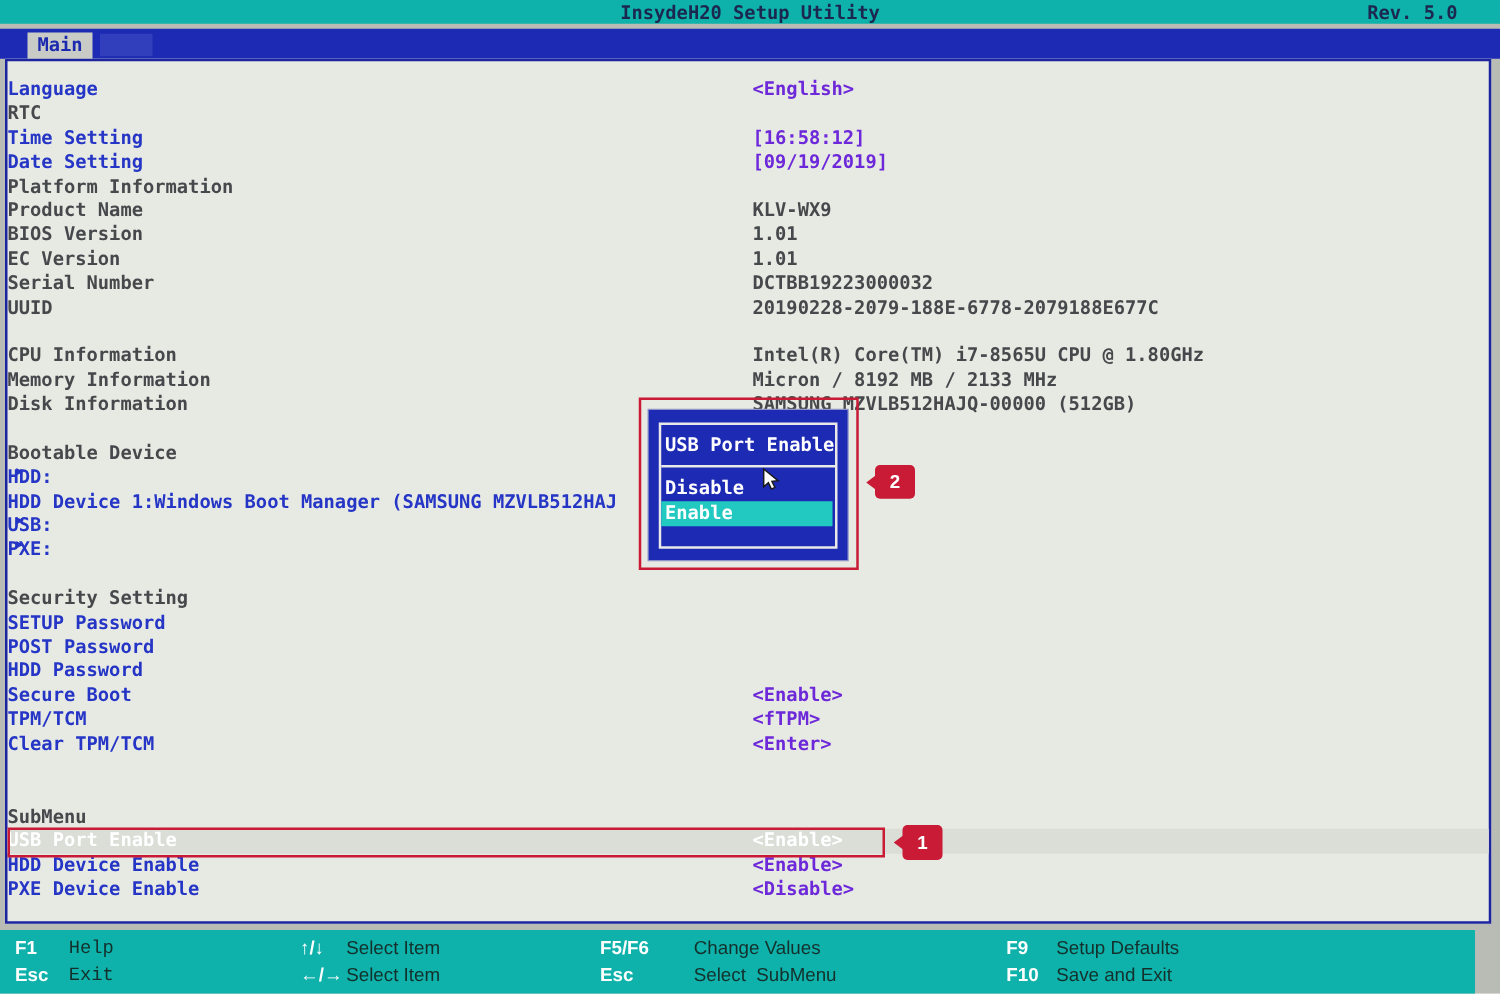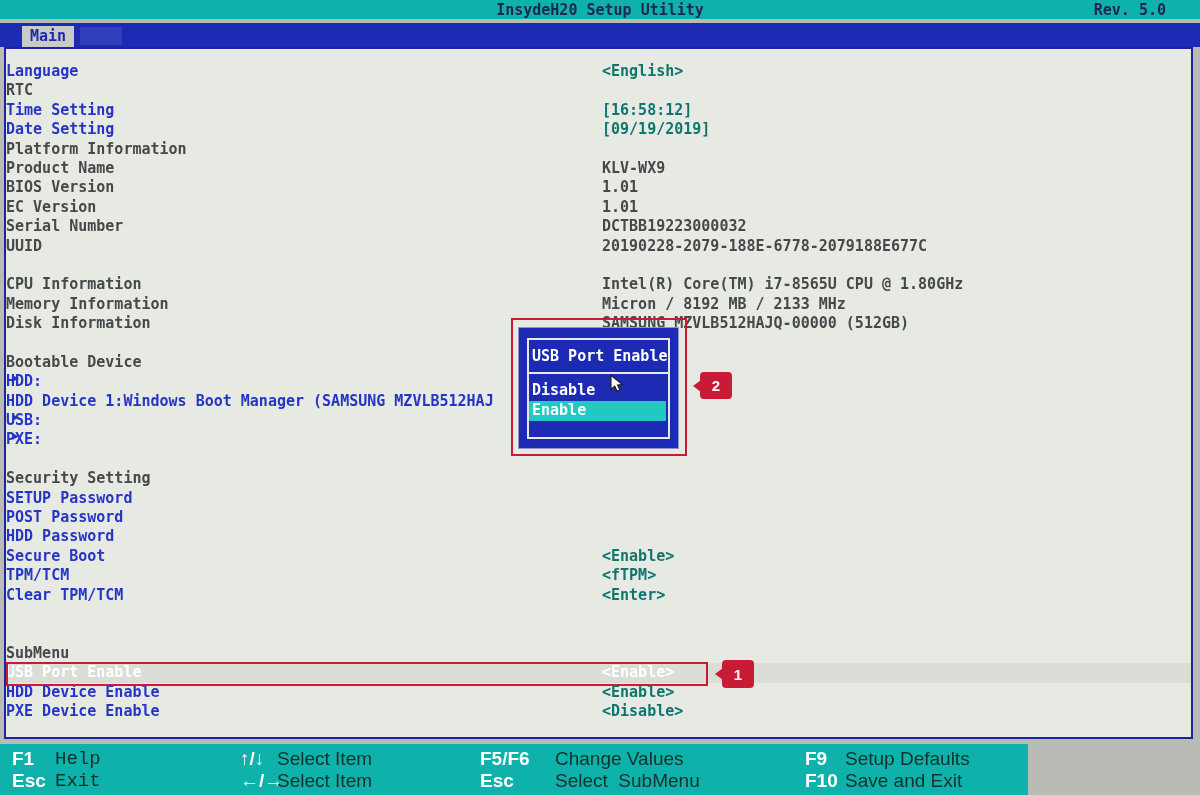--- a/index.html
+++ b/index.html
@@ -22,21 +22,21 @@
 
   
   .content { position:absolute; left:4px; top:47px; width:1189px; height:692px;
              background:#e7e9e3; border:2px solid #1c24a0; }
   .rows { position:absolute; left:0; top:13px; width:100%; }
   .row { position:relative; height:19.4px; line-height:19.5px; 
          font:bold 15px "DejaVu Sans Mono", monospace; color:#45494b; white-space:pre; }
   .row .label.link { color:#2535c5; }
   .row .marker { position:absolute; left:7px; top:0; font-size:10px; color:#2535c5; }
   .row .value { position:absolute; left:596px; top:0; color:#45494b; }
-  .row .value.vlink { color:#0f766e; }
+  .row .value.vlink { color:#6d28d9; }
   .row.selected { background:#dbddd7; }
   .row.selected .label, .row.selected .value { color:#ffffff; }
 
   
   .popup { position:absolute; left:519px; top:328px; width:159px; height:120px;
            background:#1d2ab4; box-shadow:0 0 0 1px #8f93c8; z-index:5; }
   .popup-inner { position:absolute; left:8px; top:10px; right:8px; bottom:9px; border:2px solid #e8e8e8; }
   .popup-title { height:34px; border-bottom:2px solid #e8e8e8; display:flex; align-items:center;
                  padding-left:3px; color:#fff; font:bold 15px "DejaVu Sans Mono", monospace; white-space:nowrap; }
   .popup-options { padding-top:7px; }
@@ -52,22 +52,22 @@
   .badge { position:absolute; width:32px; height:28px; background:#c91a36; border-radius:4px;
            color:#fff; font:bold 15px "Liberation Sans", sans-serif; display:flex;
            align-items:center; justify-content:center; z-index:8; }
   .badge::before { content:""; position:absolute; left:-7px; top:8px; width:0; height:0;
            border-top:6px solid transparent; border-bottom:6px solid transparent;
            border-right:8px solid #c91a36; }
   .badge1 { left:722px; top:660px; }
   .badge2 { left:700px; top:372px; height:27px; }
 
   
-  .footer { position:absolute; left:0; top:744px; width:1028px; height:51px; background:#0fb2aa;
-            font-family:"Liberation Sans", sans-serif; font-size:19px; }
+  .footer { position:absolute; left:0; top:744px; width:1180px; height:51px; background:#0fb2aa;
+            font-family:"Liberation Sans", sans-serif; font-size:15px; }
   .fcell { position:absolute; height:20px; line-height:20px; white-space:pre; }
   .fkey { color:#ffffff; font-weight:bold; }
   .flabel { color:#14302c; }
   .fr1 { top:5px; } .fr2 { top:27px; }
   .c1k { left:12px; } .c1l { left:55px;font-family:Liberation Mono, monospace; }
   .c2k { left:240px; } .c2l { left:277px; }
   .c3k { left:480px; } .c3l { left:555px; }
   .c4k { left:805px; } .c4l { left:845px; }
 </style>
 </head>

